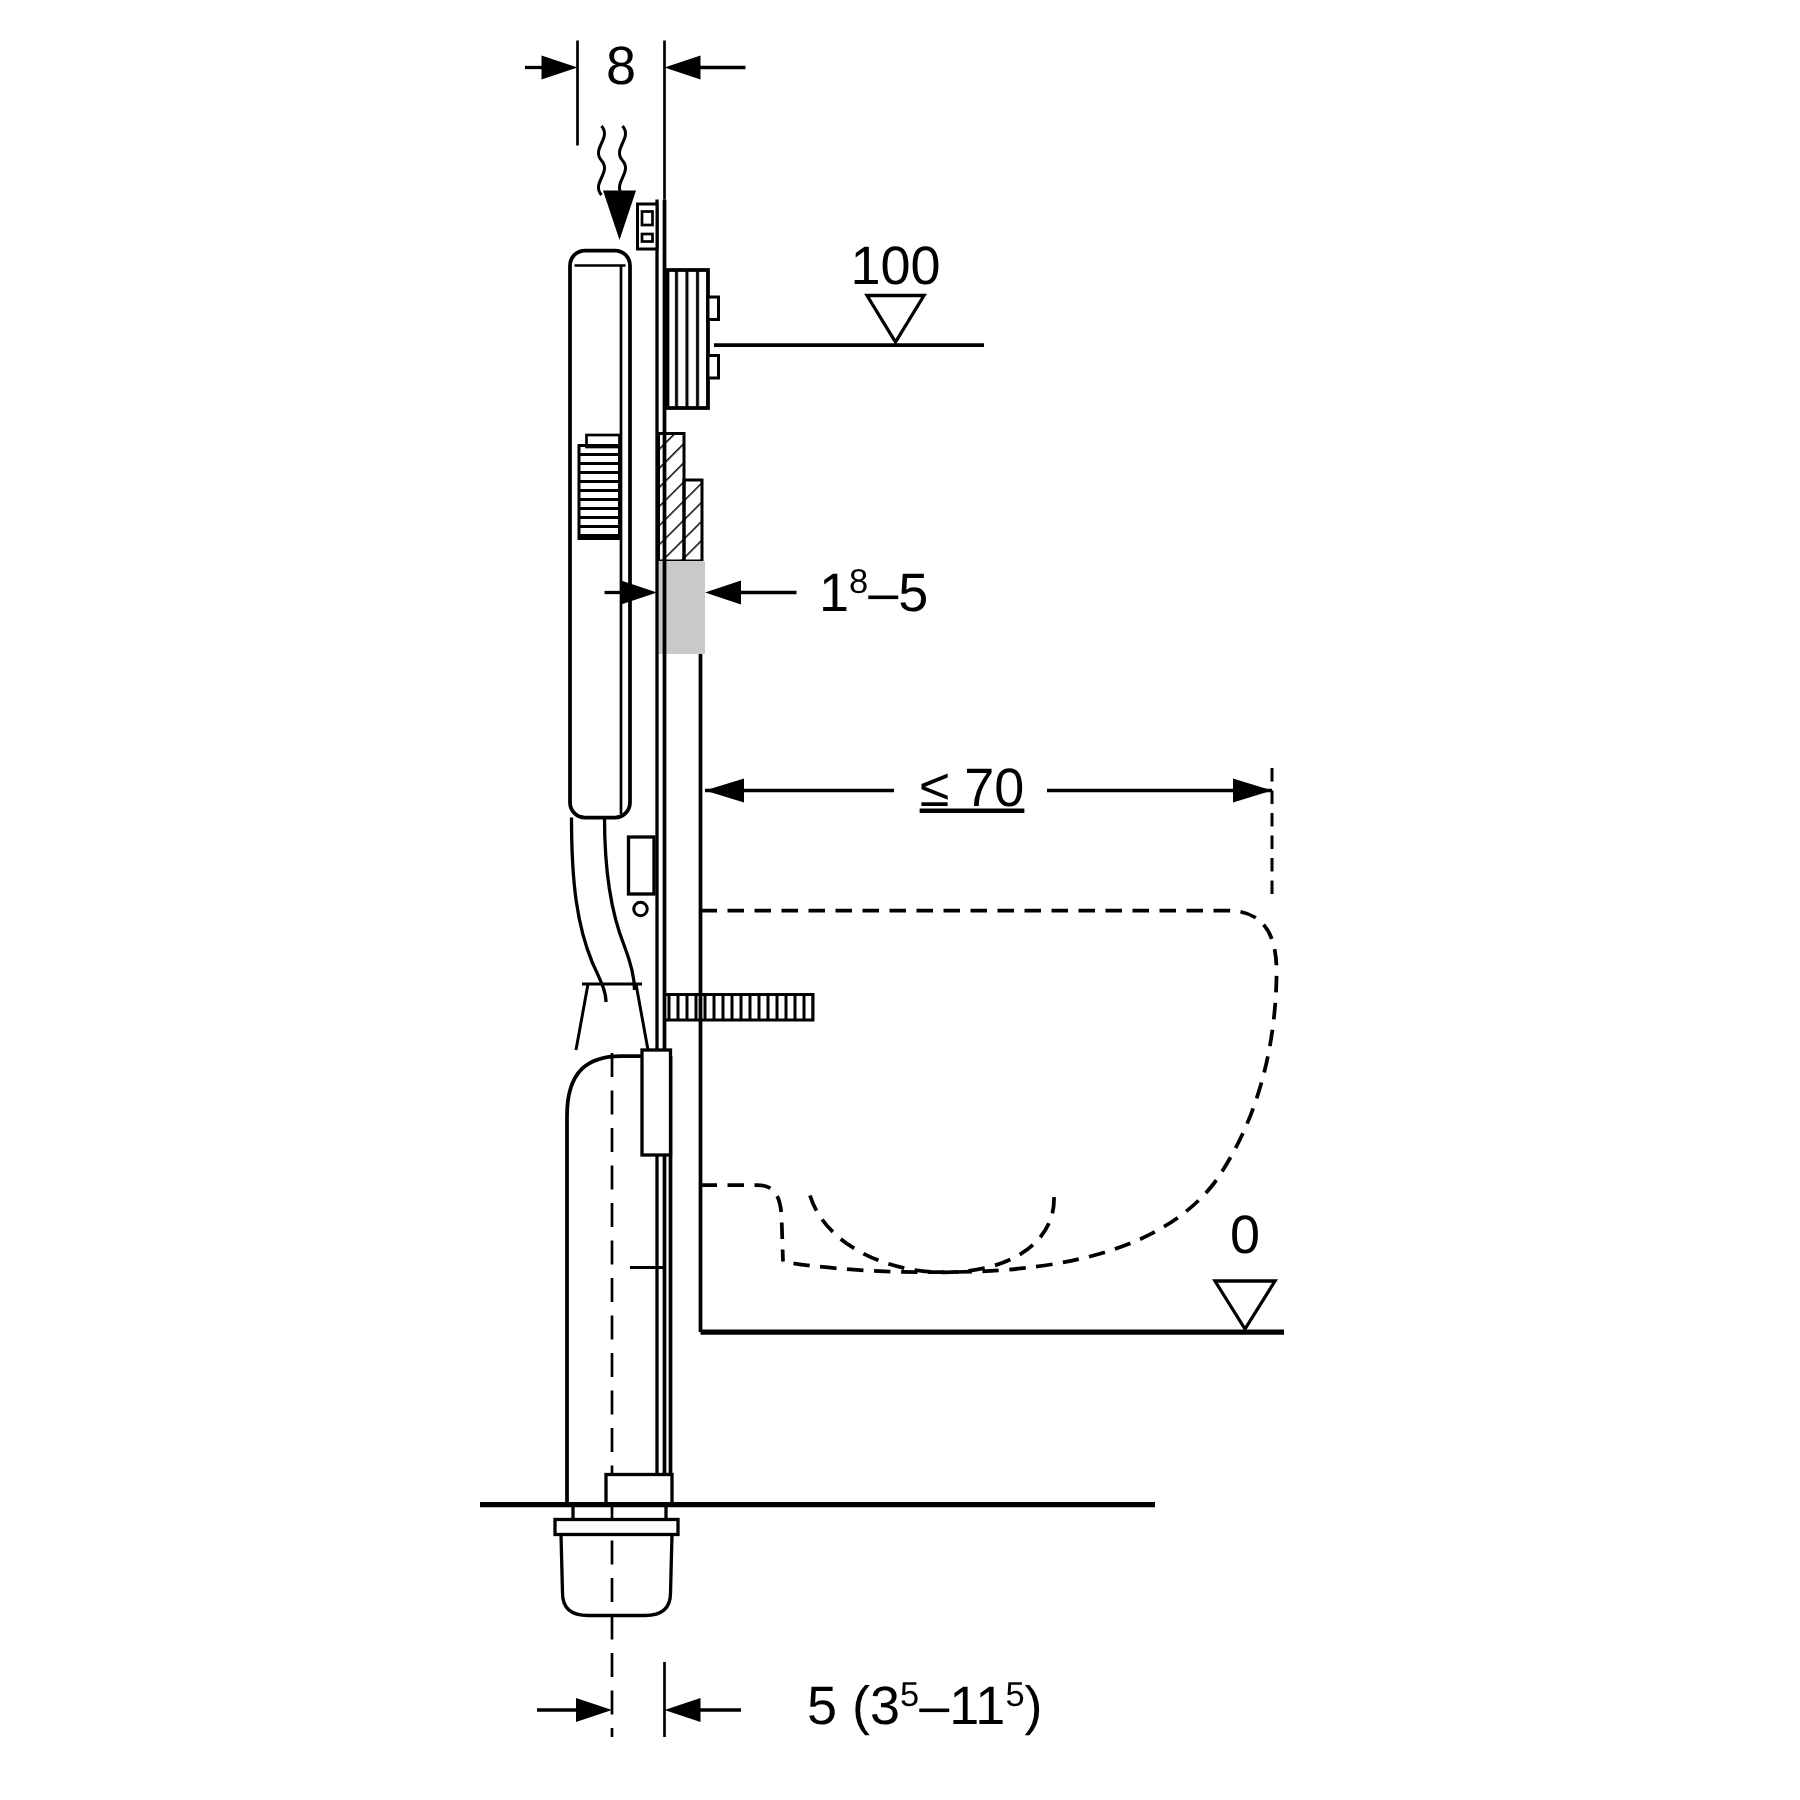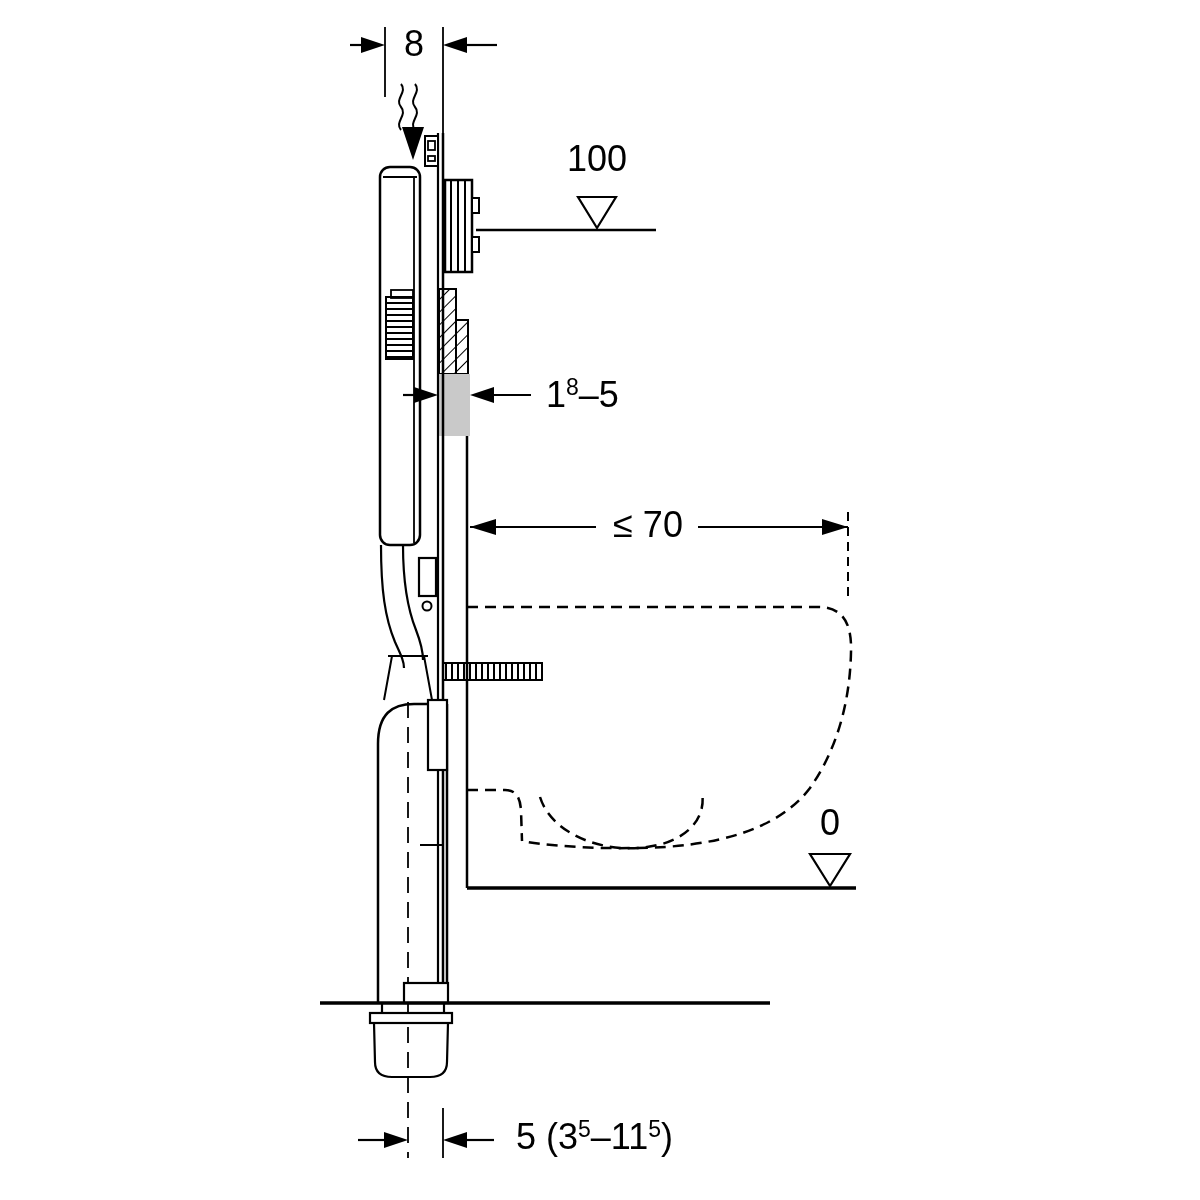--- a/index.html
+++ b/index.html
@@ -160,27 +160,27 @@
     <line x1="358" y1="1140" x2="385" y2="1140"></line>
     <polygon points="408,1140 384,1132 384,1148" fill="#000" stroke="none"></polygon>
     <polygon points="443,1140 467,1132 467,1148" fill="#000" stroke="none"></polygon>
     <line x1="466" y1="1140" x2="494" y2="1140"></line>
     <line x1="443" y1="1108" x2="443" y2="1158" stroke-width="1.8"></line>
   </g>
 </svg>
 
 <div class="lbl center" style="left:386px;top:26px;width:56px;">8</div>
 
-<div class="lbl center" style="left:545px;top:141px;width:104px;">100</div>
+<div class="lbl center" style="left:545px;top:159px;width:104px;">100</div>
 
 <div class="lbl" style="left:546px;top:377px;text-align:right;">
   <span>1</span><span class="sup">8</span><span>–5</span>
 </div>
 
-<div class="lbl center" style="left:584px;top:507px;width:128px;">≤ 70</div>
+<div class="lbl center" style="left:584px;top:507px;width:128px;text-decoration:underline;">≤ 70</div>
 
 <div class="lbl center" style="left:806px;top:805px;width:48px;">0</div>
 
-<div class="lbl" style="left:516px;top:1119px;">
+<div class="lbl" style="left:538px;top:1119px;">
   <span>5 (3</span><span class="sup">5</span><span>–11</span><span class="sup">5</span><span>)</span>
 </div>
 
 </div>
 
 </body></html>

